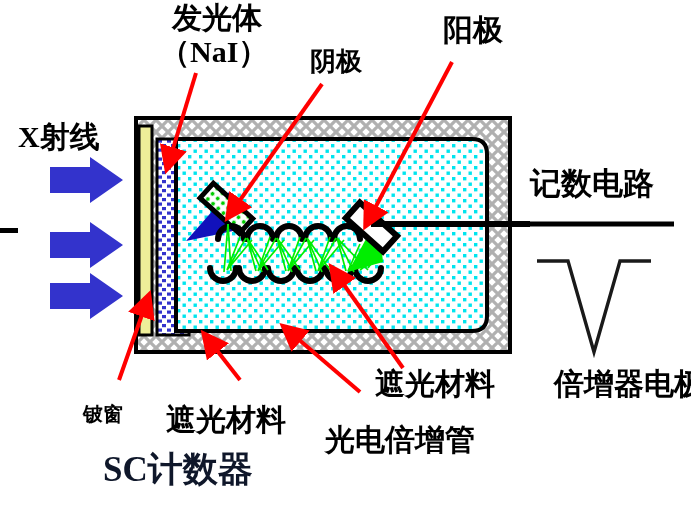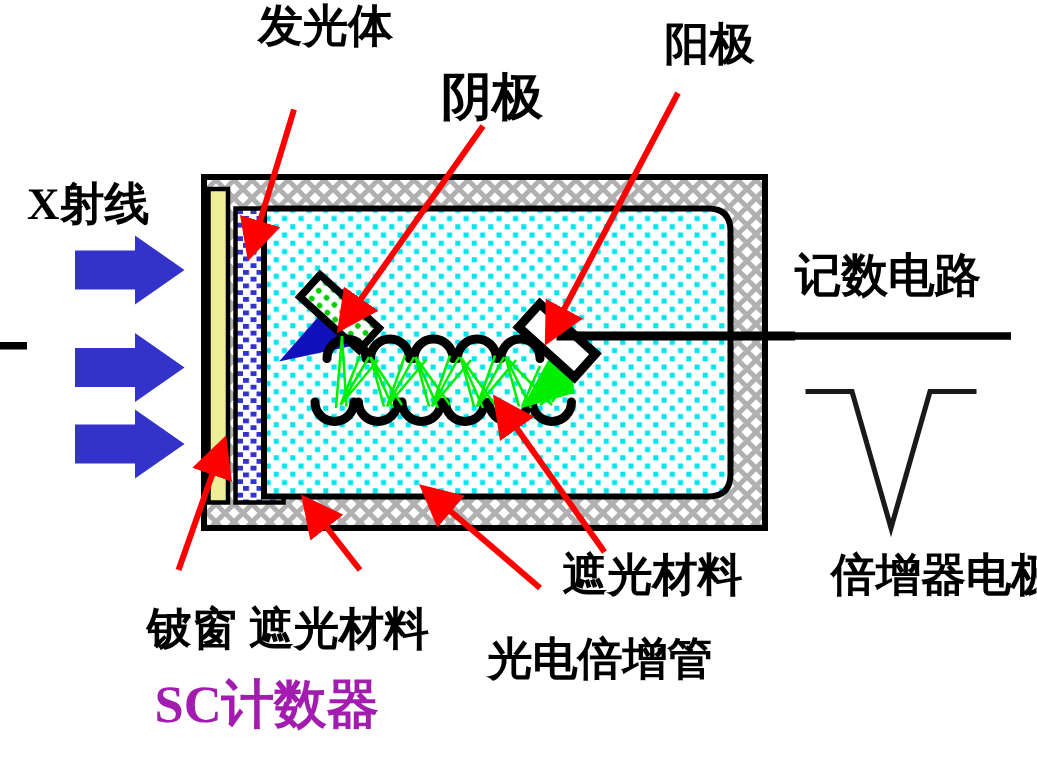--- a/index.html
+++ b/index.html
@@ -1,21 +1,21 @@
 <!DOCTYPE html>
 <html><head>
 <meta charset="utf-8">
 <style>
   html,body{margin:0;padding:0;background:#ffffff;}
   body{width:691px;height:508px;position:relative;overflow:hidden;
        font-family:"Liberation Serif","DejaVu Serif",serif;}
   #stage{position:absolute;left:0;top:0;width:557px;height:508px;}
   .lbl{position:absolute;white-space:nowrap;color:#000;font-weight:700;
        font-family:"Liberation Serif","DejaVu Serif",serif;line-height:1.05;}
-  .lbl.red{color:#a21caf;}
+  .lbl.red{color:#0f172a;}
   svg{position:absolute;left:0;top:0;}
 </style>
 </head>
 <body>
 
 <div id="stage">
 
 <svg width="691" height="508" viewBox="0 0 691 508">
   <defs>
 
@@ -144,30 +144,31 @@
     <line x1="240" y1="380" x2="215" y2="348" marker-end="url(#redHead)"></line>
 
     <line x1="360" y1="392" x2="297" y2="338" marker-end="url(#redHead)"></line>
 
     <line x1="403" y1="368" x2="342" y2="282" marker-end="url(#redHead)"></line>
   </g>
 </svg>
 
 <div class="lbl" style="left:172px;top:2px;font-size:30px;">发光体</div>
 
+<div class="lbl" style="left:160px;top:36px;font-size:30px;">（NaI）</div>
 
-<div class="lbl" style="left:294px;top:48px;font-size:34px;">阴极</div>
+<div class="lbl" style="left:310px;top:48px;font-size:26px;">阴极</div>
 
 <div class="lbl" style="left:443px;top:14px;font-size:30px;">阳极</div>
 
 <div class="lbl" style="left:18px;top:121px;font-size:30px;">X射线</div>
 
 <div class="lbl" style="left:530px;top:168px;font-size:31px;">记数电路</div>
 
-<div class="lbl" style="left:98px;top:404px;font-size:30px;">铍窗</div>
+<div class="lbl" style="left:83px;top:404px;font-size:20px;">铍窗</div>
 
 <div class="lbl" style="left:166px;top:404px;font-size:30px;">遮光材料</div>
 
 <div class="lbl" style="left:325px;top:424px;font-size:30px;">光电倍增管</div>
 
 <div class="lbl" style="left:375px;top:368px;font-size:30px;">遮光材料</div>
 
 <div class="lbl" style="left:554px;top:368px;font-size:30px;">倍增器电极</div>
 
 <div class="lbl red" style="left:103px;top:452px;font-size:35px;">SC计数器</div>

